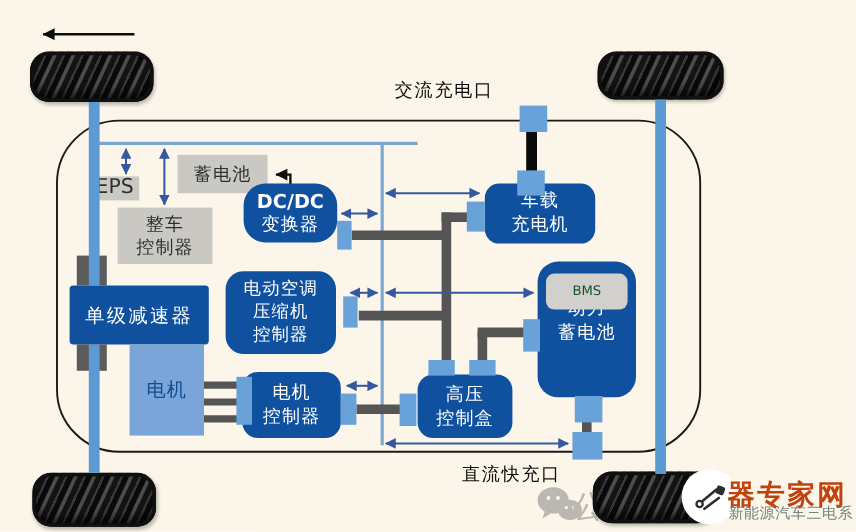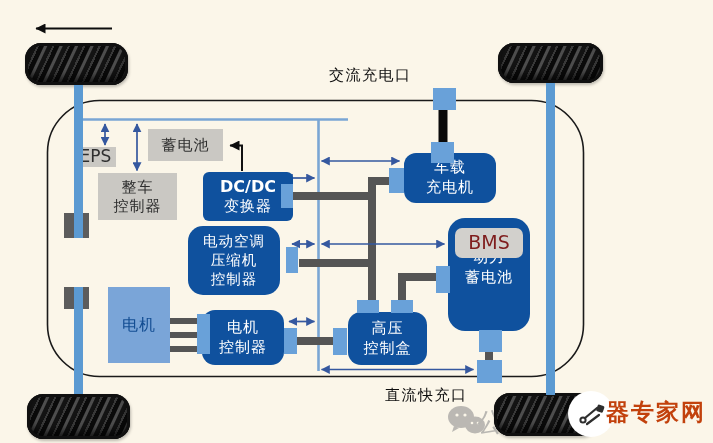--- a/index.html
+++ b/index.html
@@ -115,46 +115,49 @@
     <span>EPS</span>
   </div>
   <div class="gbox" style="left:148px;top:129px;width:75px;height:32px">
     <span>蓄电池</span>
   </div>
   <div class="gbox" style="left:98px;top:173px;width:79px;height:47px">
     <span>整车</span>
     <span>控制器</span>
   </div>
 
-  <div class="bbox" style="left:203px;top:172px;width:90px;height:49px;border-radius:6px">
+  <div class="bbox" style="left:203px;top:153px;width:78px;height:49px;border-radius:18px">
     <span style="font-weight:bold;font-size:16px;letter-spacing:0">DC/DC</span>
     <span>变换器</span>
   </div>
   <div class="bbox" style="left:404px;top:153px;width:92px;height:50px;border-radius:12px">
     <span>车载</span>
     <span>充电机</span>
   </div>
   <div class="bbox" style="left:188px;top:226px;width:92px;height:69px;border-radius:15px;font-size:14.5px">
     <span>电动空调</span>
     <span>压缩机</span>
     <span>控制器</span>
+  </div>
+  <div class="bbox" style="left:58px;top:238px;width:116px;height:49px;border-radius:3px;font-size:16px;letter-spacing:2px">
+    <span>单级减速器</span>
   </div>
   <div class="mbox" style="left:108px;top:287px;width:62px;height:76px">
     <span>电机</span>
   </div>
   <div class="bbox" style="left:202px;top:310px;width:82px;height:55px;border-radius:13px">
     <span>电机</span>
     <span>控制器</span>
   </div>
   <div class="bbox" style="left:348px;top:312px;width:79px;height:53px;border-radius:13px">
     <span>高压</span>
     <span>控制盒</span>
   </div>
   <div class="bbox" style="left:448px;top:218px;width:82px;height:113px;border-radius:17px;justify-content:flex-start">
-    <div class="gbox" style="position:relative;left:0;top:10px;width:68px;height:30px;border-radius:7px;font-size:19px;color:#7f1d1d;letter-spacing:0;background:#d2d0cc">
+    <div class="gbox" style="position:relative;left:0;top:10px;width:68px;height:30px;border-radius:7px;font-size:11px;color:#14532d;letter-spacing:0;background:#d2d0cc">
       <span>BMS</span>
     </div>
     <span style="margin-top:0">动力</span>
     <span>蓄电池</span>
   </div>
 
   <div class="conn" style="left:433px;top:88px;width:23px;height:22px"></div>
   <div class="conn" style="left:431px;top:142px;width:23px;height:21px"></div>
   <div class="conn" style="left:389px;top:168px;width:15px;height:25px"></div>
   <div class="conn" style="left:281px;top:184px;width:12px;height:24px"></div>
@@ -180,14 +183,15 @@
   </svg>
 
   <div class="wm-logo">
     <svg width="36" height="36" viewBox="0 0 36 36">
       <circle cx="10" cy="24" r="2.6" fill="none" stroke="#2e2e2e" stroke-width="2"></circle>
       <path d="M12,22 L24,12 M14,28 L26,19" fill="none" stroke="#2e2e2e" stroke-width="2.2" stroke-linecap="round"></path>
       <rect x="24" y="9" width="7" height="7" rx="1.5" transform="rotate(20 27 12)" fill="#2e2e2e"></rect>
     </svg>
   </div>
   <div class="wm-big">器专家网</div>
+  <div class="wm-sub">新能源汽车三电系</div>
 
 </div>
 
 </body></html>

